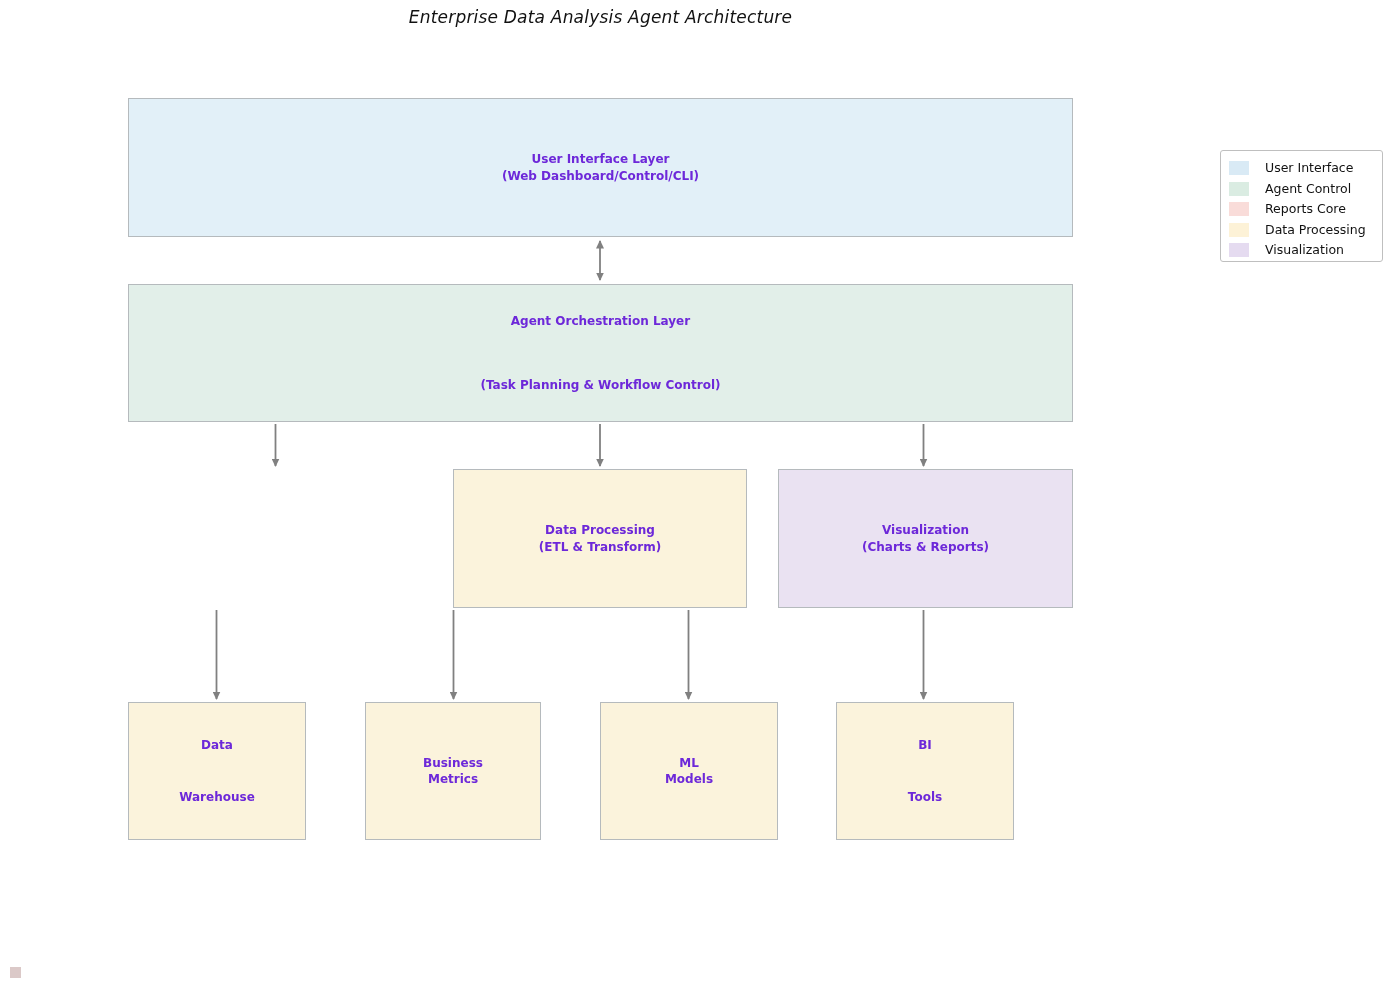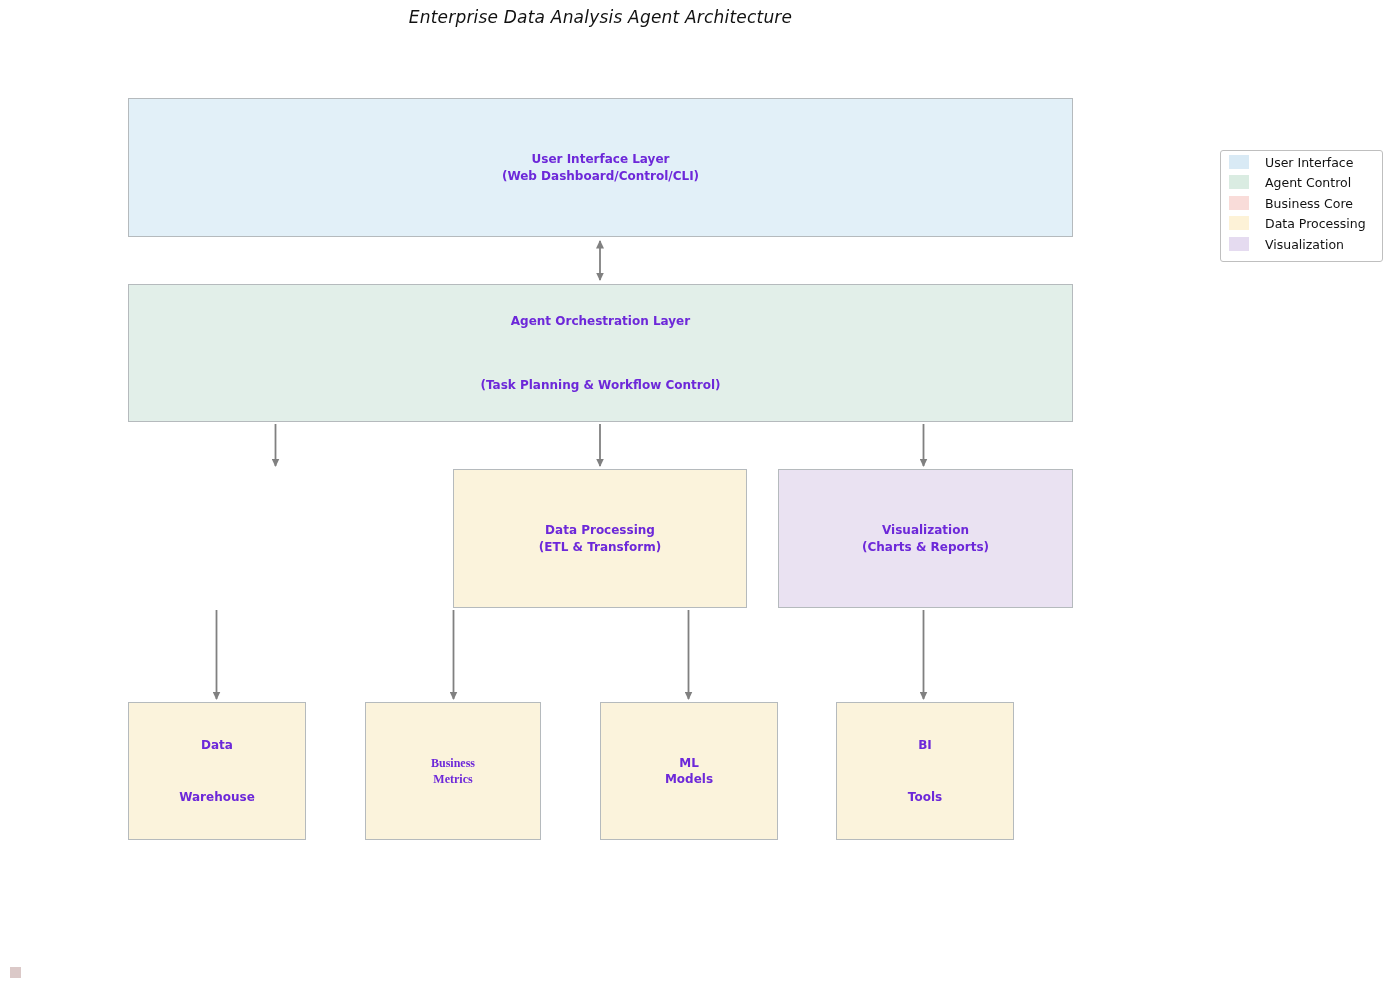--- a/index.html
+++ b/index.html
@@ -70,21 +70,21 @@
     border: 1px solid #bfbfbf;
     border-radius: 3px;
     background: #ffffff;
     display: flex;
     flex-direction: column;
     justify-content: center;
     padding: 4px 6px 4px 8px;
   }
   .legend-row {
     display: flex;
-    align-items: flex-start;
+    align-items: flex-end;
     height: 21px;
   }
   .legend-swatch {
     width: 20px;
     height: 14px;
     margin-right: 16px;
     flex: 0 0 auto;
   }
   .legend-label {
     font-size: 12.5px;
@@ -141,21 +141,21 @@
   <div class="node box-viz" style="background-color: rgb(234, 226, 242);">
     <span>Visualization</span>
     <span>(Charts &amp; Reports)</span>
   </div>
 
   <div class="node box-dw" style="background-color: rgb(251, 243, 220);">
     <span>Data</span>
     <span>Warehouse</span>
   </div>
 
-  <div class="node box-bm" style="background-color: rgb(251, 243, 220); font-family: Liberation Serif, serif;">
+  <div class="node box-bm" style="background-color: rgb(251, 243, 220);">
     <span>Business</span>
     <span>Metrics</span>
   </div>
 
   <div class="node box-ml" style="background-color: rgb(251, 243, 220);">
     <span>ML</span>
     <span>Models</span>
   </div>
 
   <div class="node box-bi" style="background-color: rgb(251, 243, 220);">
@@ -167,21 +167,21 @@
     <div class="legend-row">
       <span class="legend-swatch" style="background-color: rgb(217, 234, 245);"></span>
       <span class="legend-label">User Interface</span>
     </div>
     <div class="legend-row">
       <span class="legend-swatch" style="background-color: rgb(218, 236, 226);"></span>
       <span class="legend-label">Agent Control</span>
     </div>
     <div class="legend-row">
       <span class="legend-swatch" style="background-color: rgb(249, 220, 217);"></span>
-      <span class="legend-label">Business Core</span>
+      <span class="legend-label">Reports Core</span>
     </div>
     <div class="legend-row">
       <span class="legend-swatch" style="background-color: rgb(253, 242, 215);"></span>
       <span class="legend-label">Data Processing</span>
     </div>
     <div class="legend-row">
       <span class="legend-swatch" style="background-color: rgb(229, 219, 240);"></span>
       <span class="legend-label">Visualization</span>
     </div>
   </div>

